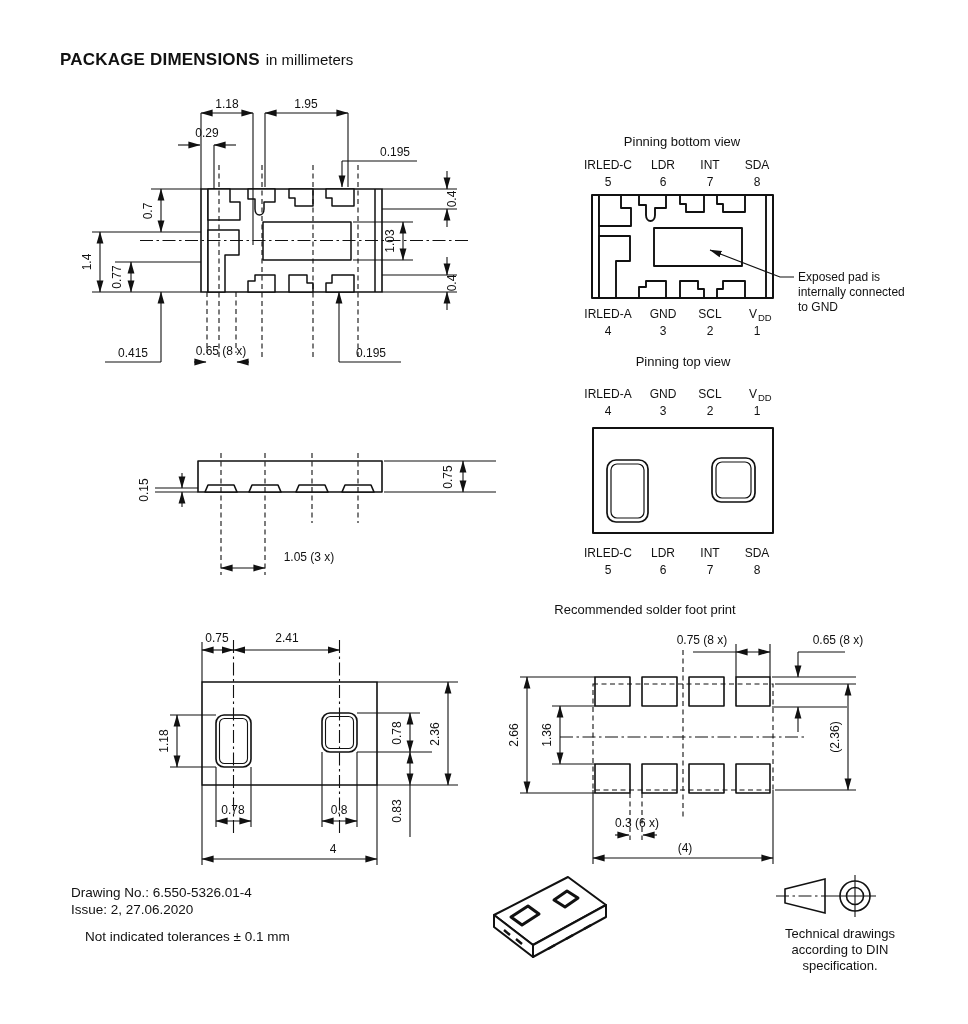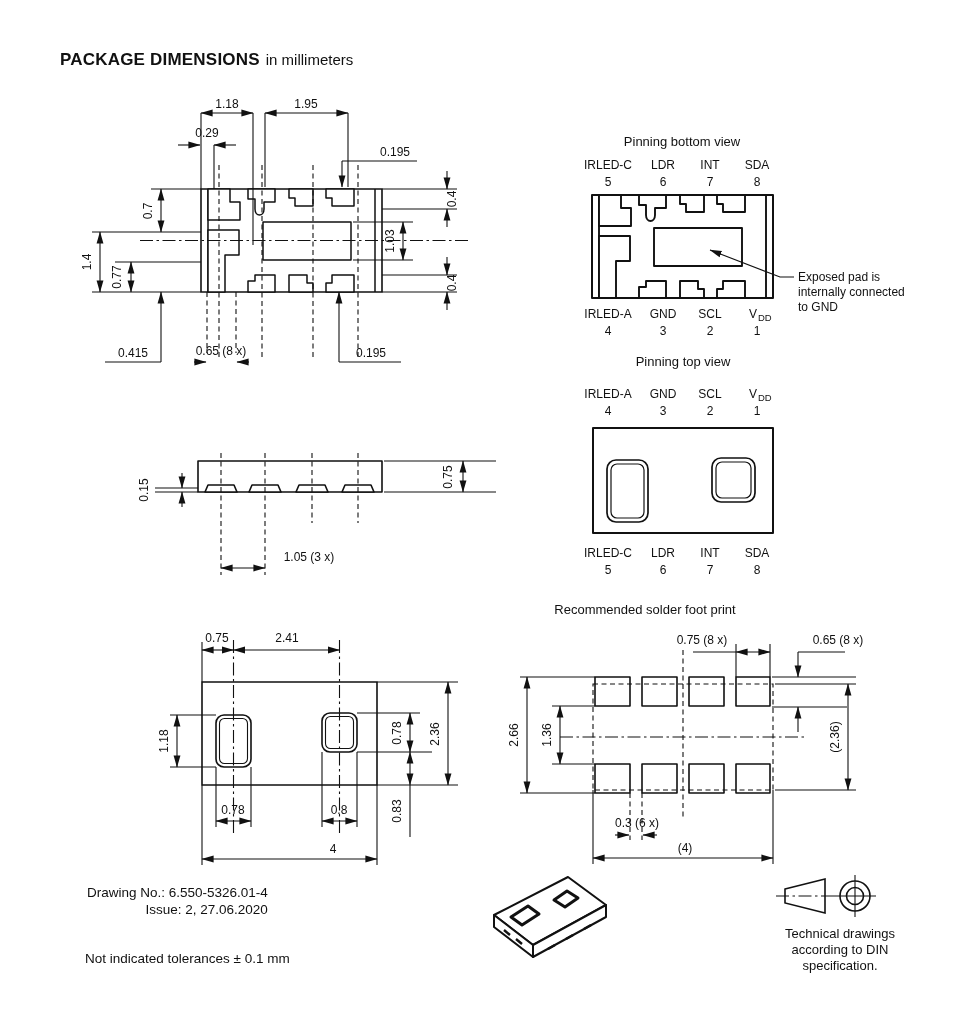--- a/index.html
+++ b/index.html
@@ -1,17 +1,17 @@
 <!DOCTYPE html>
 <html><head>
 <meta charset="utf-8">
 <style>
   html,body{margin:0;padding:0;background:#fff;}
   .canvas{position:relative;width:968px;height:1024px;background:#fff;overflow:hidden;
-          font-family:"Liberation Sans",sans-serif;color:#111;text-align:right;}
+          font-family:"Liberation Sans",sans-serif;color:#111;}
   .abs{position:absolute;}
   .pagetitle{left:60px;top:50px;font-size:17px;}
   .pagetitle .b{font-weight:bold;letter-spacing:.2px;}
   .pagetitle .n{font-weight:normal;font-size:15px;margin-left:6px;}
   .footer{font-size:13.5px;line-height:17px;}
   svg{overflow:visible;}
   svg text{font-family:"Liberation Sans",sans-serif;font-size:12px;fill:#111;}
   text.t13{font-size:13px;}
   text.sub{font-size:9.5px;}
   .ln{stroke:#111;stroke-width:1.1;fill:none;}
@@ -332,19 +332,19 @@
     <circle cx="85" cy="28" r="8.5" fill="none" stroke="#111" stroke-width="1.6"></circle>
     <line x1="85" y1="7" x2="85" y2="49" class="ln"></line>
     <line x1="64" y1="28" x2="106" y2="28" class="ln"></line>
     <g>
       <text x="70" y="70" class="mid t13">Technical drawings</text>
       <text x="70" y="86" class="mid t13">according to DIN</text>
       <text x="70" y="102" class="mid t13">specification.</text>
     </g>
   </svg>
 
-  <div class="abs footer" style="left:87px;top:884px">
+  <div class="abs footer" style="left:71px;top:884px">
     <div>Drawing No.: 6.550-5326.01-4</div>
     <div>Issue: 2, 27.06.2020</div>
   </div>
-  <div class="abs footer" style="left:85px;top:950px">Not indicated tolerances ± 0.1 mm</div>
+  <div class="abs footer" style="left:85px;top:928px">Not indicated tolerances ± 0.1 mm</div>
 
 </div>
 
 </body></html>

